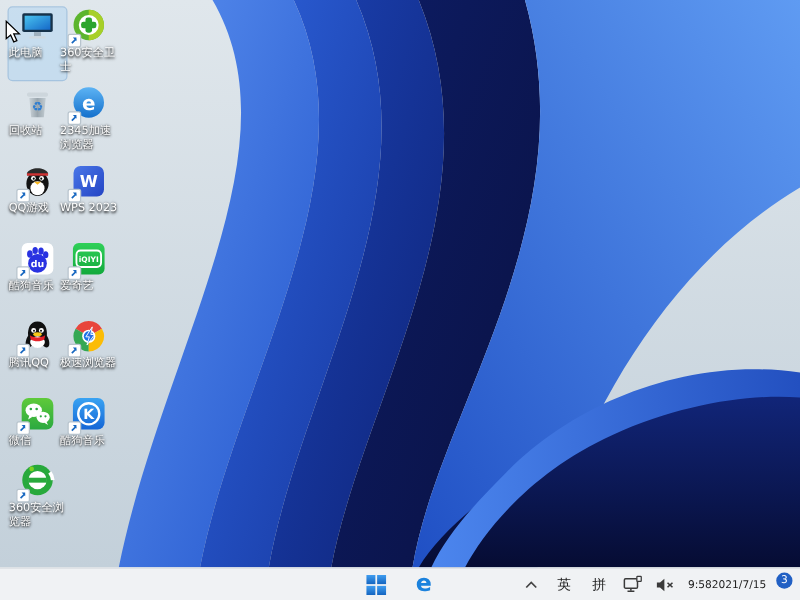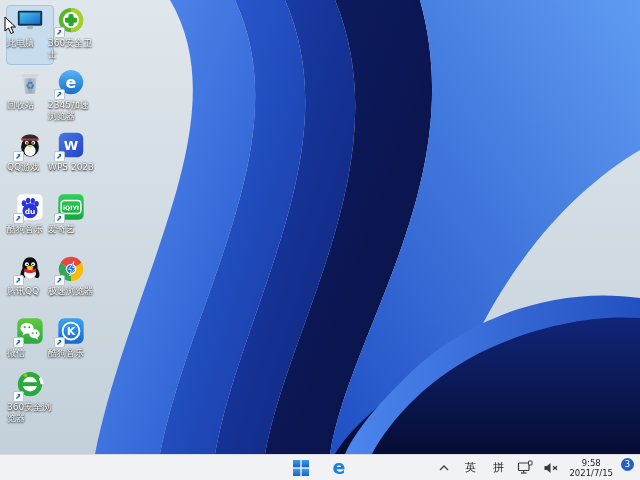--- a/index.html
+++ b/index.html
@@ -40,21 +40,21 @@
     display:flex;align-items:center;justify-content:center;gap:14px;
   }
   .tb-btn{width:24px;height:24px;display:flex;align-items:center;justify-content:center;border-radius:4px;}
   .edge-e{font-size:19px;font-weight:bold;color:#1b82dd;line-height:19px;}
   .tb-right{
     position:absolute;right:6px;top:0;bottom:0;
     display:flex;align-items:center;gap:6px;
   }
   .tray-item{display:flex;align-items:center;justify-content:center;height:22px;min-width:14px;padding:0 2px;border-radius:3px;}
   .ime{font-size:11px;color:#1c1c1c;padding:0 4px;}
-  .clock{font-size:8.5px;line-height:10px;color:#1c1c1c;text-align:center;white-space:nowrap;flex-direction:column;}
+  .clock{font-size:8.5px;line-height:10px;color:#1c1c1c;text-align:center;white-space:nowrap;}
   .badge{
     width:13px;height:13px;border-radius:50%;background:#2160c4;color:#fff;
     font-size:8.5px;line-height:13px;text-align:center;align-self:flex-start;margin-top:3px;
   }
 </style>
 </head>
 <body>
 
 <svg class="wallpaper" viewBox="0 0 640 454" preserveAspectRatio="none">
   <defs>

